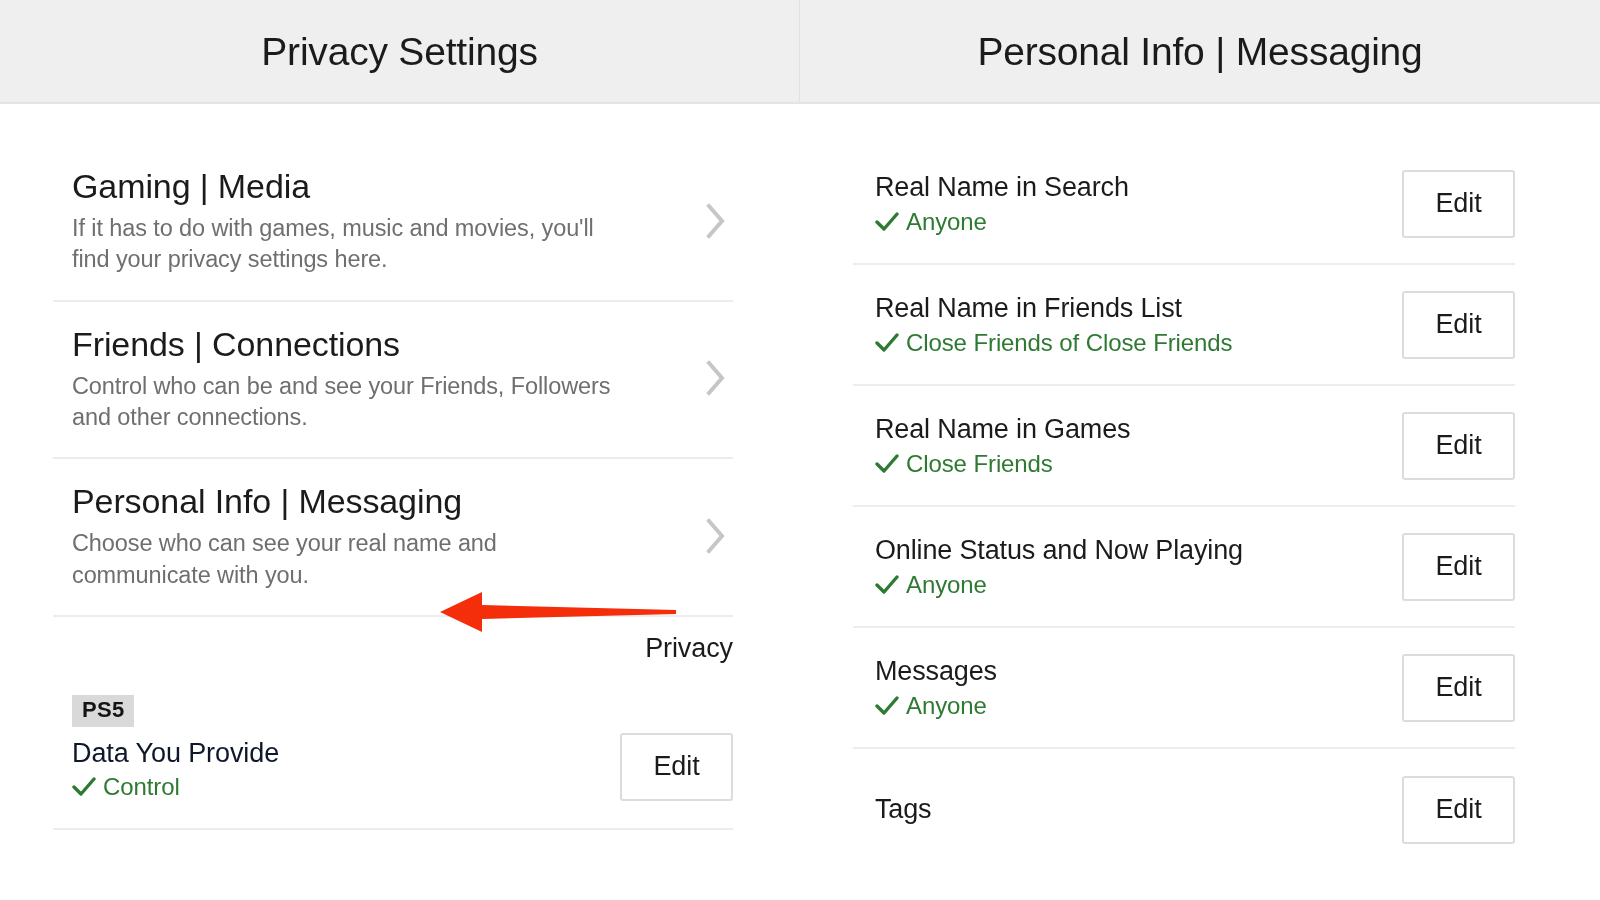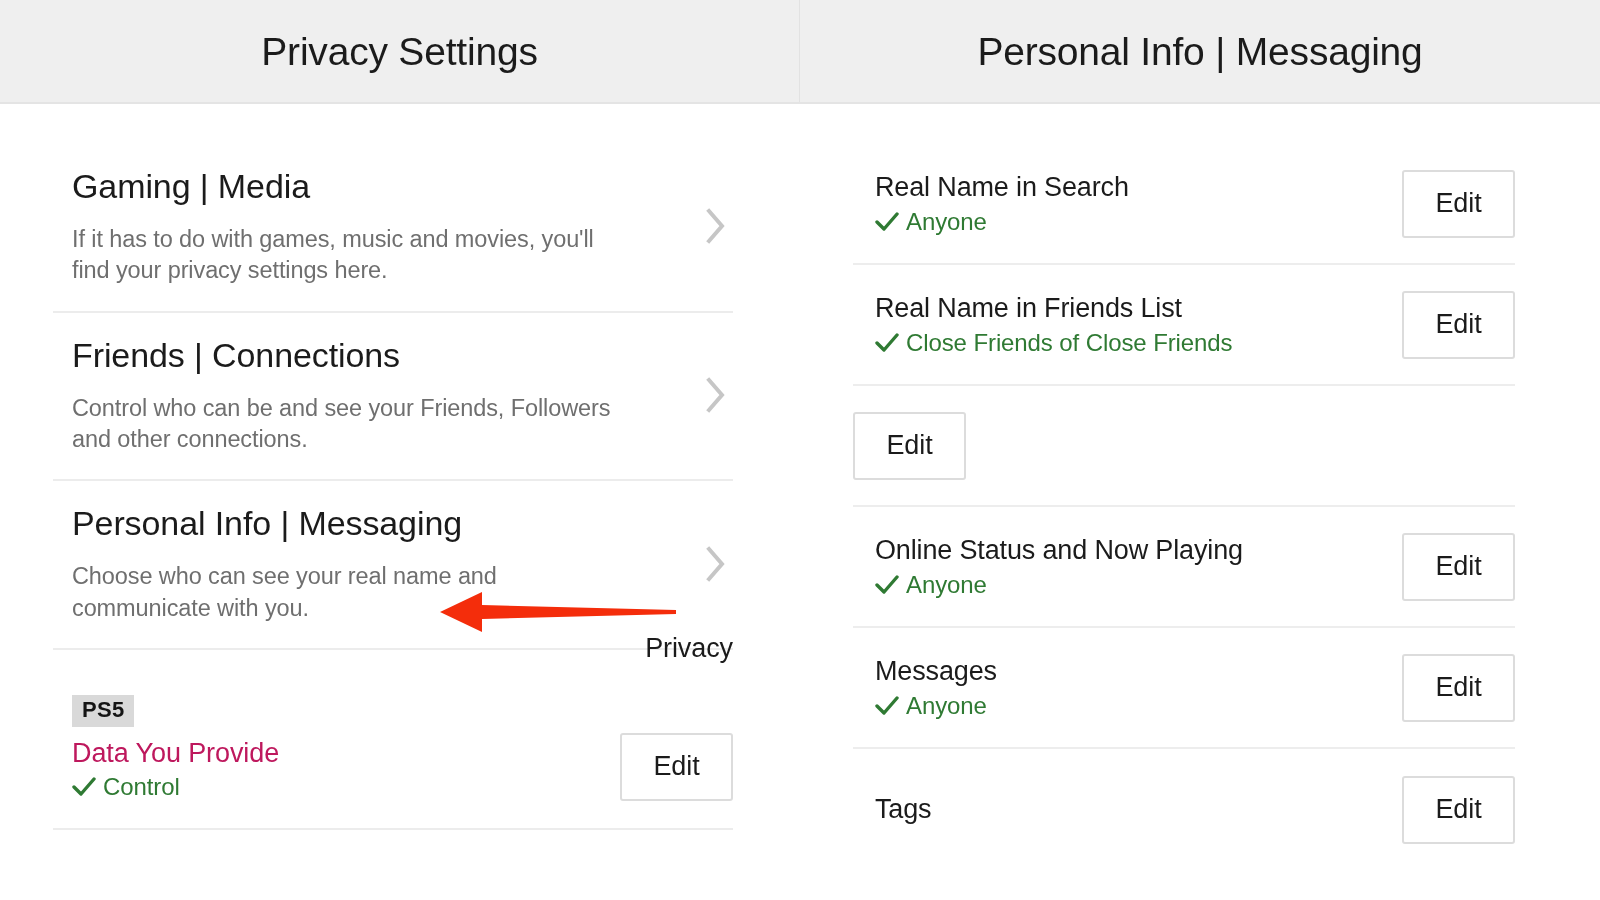--- a/index.html
+++ b/index.html
@@ -77,21 +77,21 @@
   }
   .nav-row:last-child { border-bottom: 2px solid #ececec; }
   .nav-text { flex: 1; padding-left: 19px; padding-right: 10px; }
   .nav-title {
     font-size: 34px;
     color: #1b1b1b;
     line-height: 1.18;
     letter-spacing: -0.1px;
   }
   .nav-desc {
-    margin-top: 18px;
+    margin-top: 7px;
     font-size: 23.5px;
     color: #6f6f6f;
     line-height: 1.33;
     letter-spacing: -0.1px;
     max-width: 560px;
   }
   .chevron {
     width: 34px;
     flex: 0 0 34px;
     align-self: center;
@@ -131,21 +131,21 @@
     color: #141414;
     font-size: 22px;
     font-weight: bold;
     letter-spacing: 0.3px;
     padding: 3px 10px 4px 10px;
     line-height: 1.12;
   }
   .privacy-name {
     margin-top: 11px;
     font-size: 27px;
-    color: #be185d;
+    color: #0f172a;
     letter-spacing: -0.1px;
   }
   .value-line {
     margin-top: 4px;
     display: flex;
     align-items: center;
     gap: 7px;
     font-size: 24px;
     color: #2f7a33;
     letter-spacing: -0.1px;
@@ -318,20 +318,31 @@
                   <path d="M2 11 L9 18 L22 3" stroke="currentColor" stroke-width="3.4" stroke-linecap="round" stroke-linejoin="round"></path>
                 </svg>
               </span>
               <span>Close Friends of Close Friends</span>
             </div>
           </div>
           <button class="edit-btn">Edit</button>
         </div>
 
         <div class="setting-row">
+          <div class="setting-left">
+            <div class="setting-name">Real Name in Games</div>
+            <div class="value-line">
+              <span class="check">
+                <svg width="24" height="22" viewBox="0 0 24 22" fill="none">
+                  <path d="M2 11 L9 18 L22 3" stroke="currentColor" stroke-width="3.4" stroke-linecap="round" stroke-linejoin="round"></path>
+                </svg>
+              </span>
+              <span>Close Friends</span>
+            </div>
+          </div>
           <button class="edit-btn">Edit</button>
         </div>
 
         <div class="setting-row">
           <div class="setting-left">
             <div class="setting-name">Online Status and Now Playing</div>
             <div class="value-line">
               <span class="check">
                 <svg width="24" height="22" viewBox="0 0 24 22" fill="none">
                   <path d="M2 11 L9 18 L22 3" stroke="currentColor" stroke-width="3.4" stroke-linecap="round" stroke-linejoin="round"></path>

